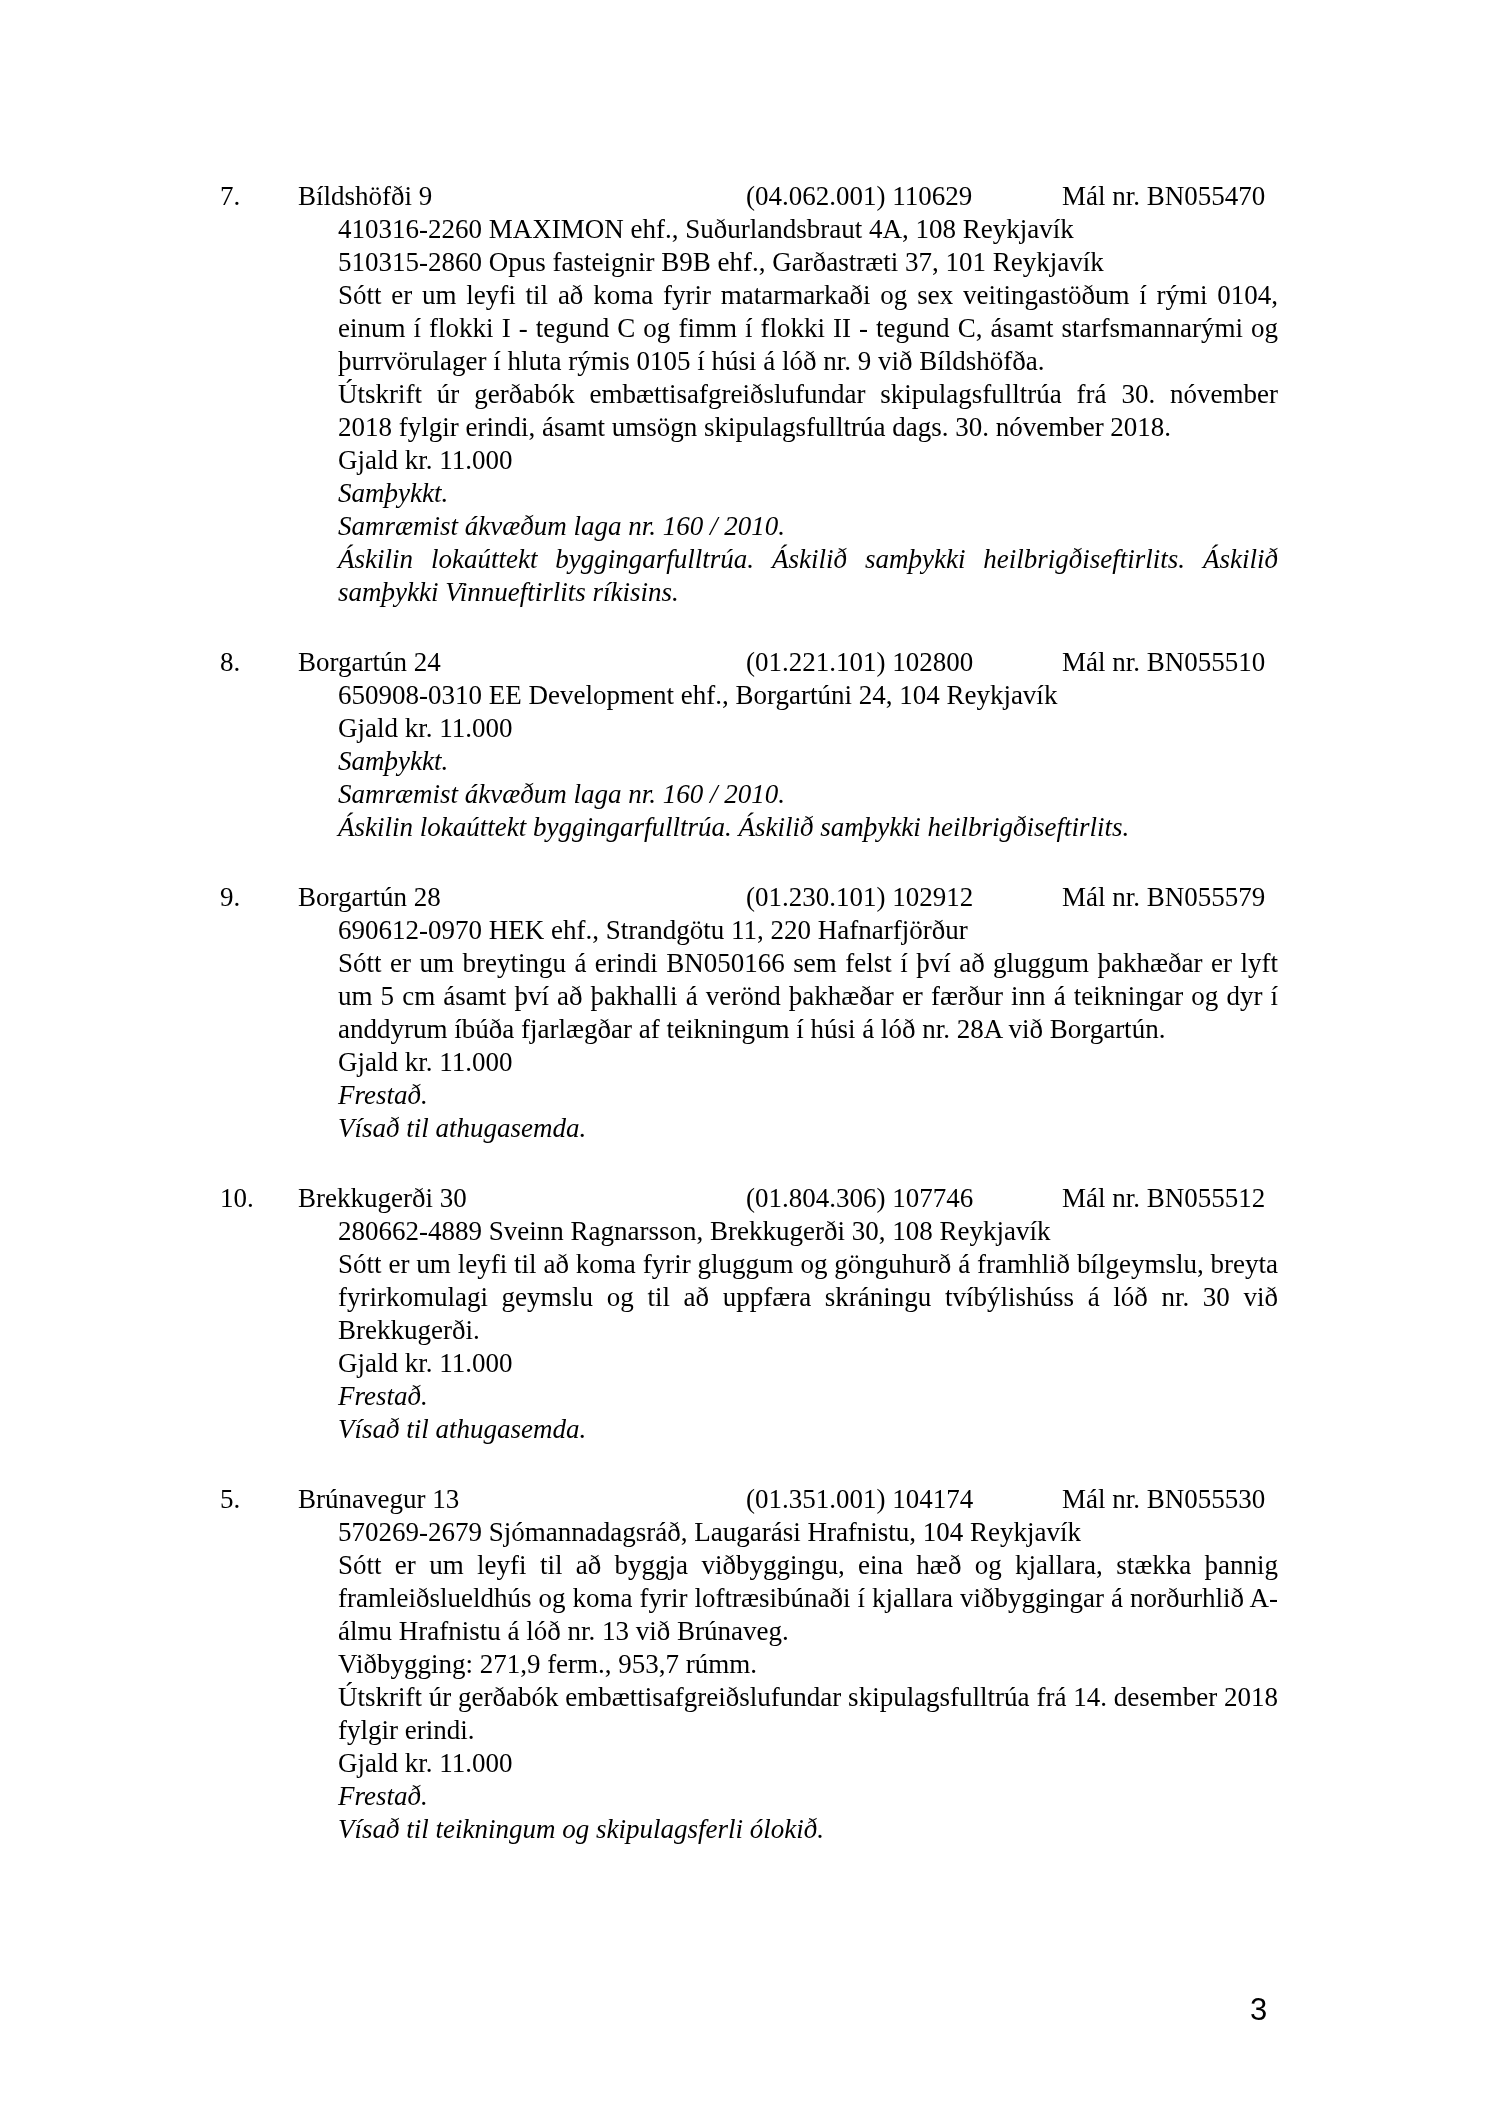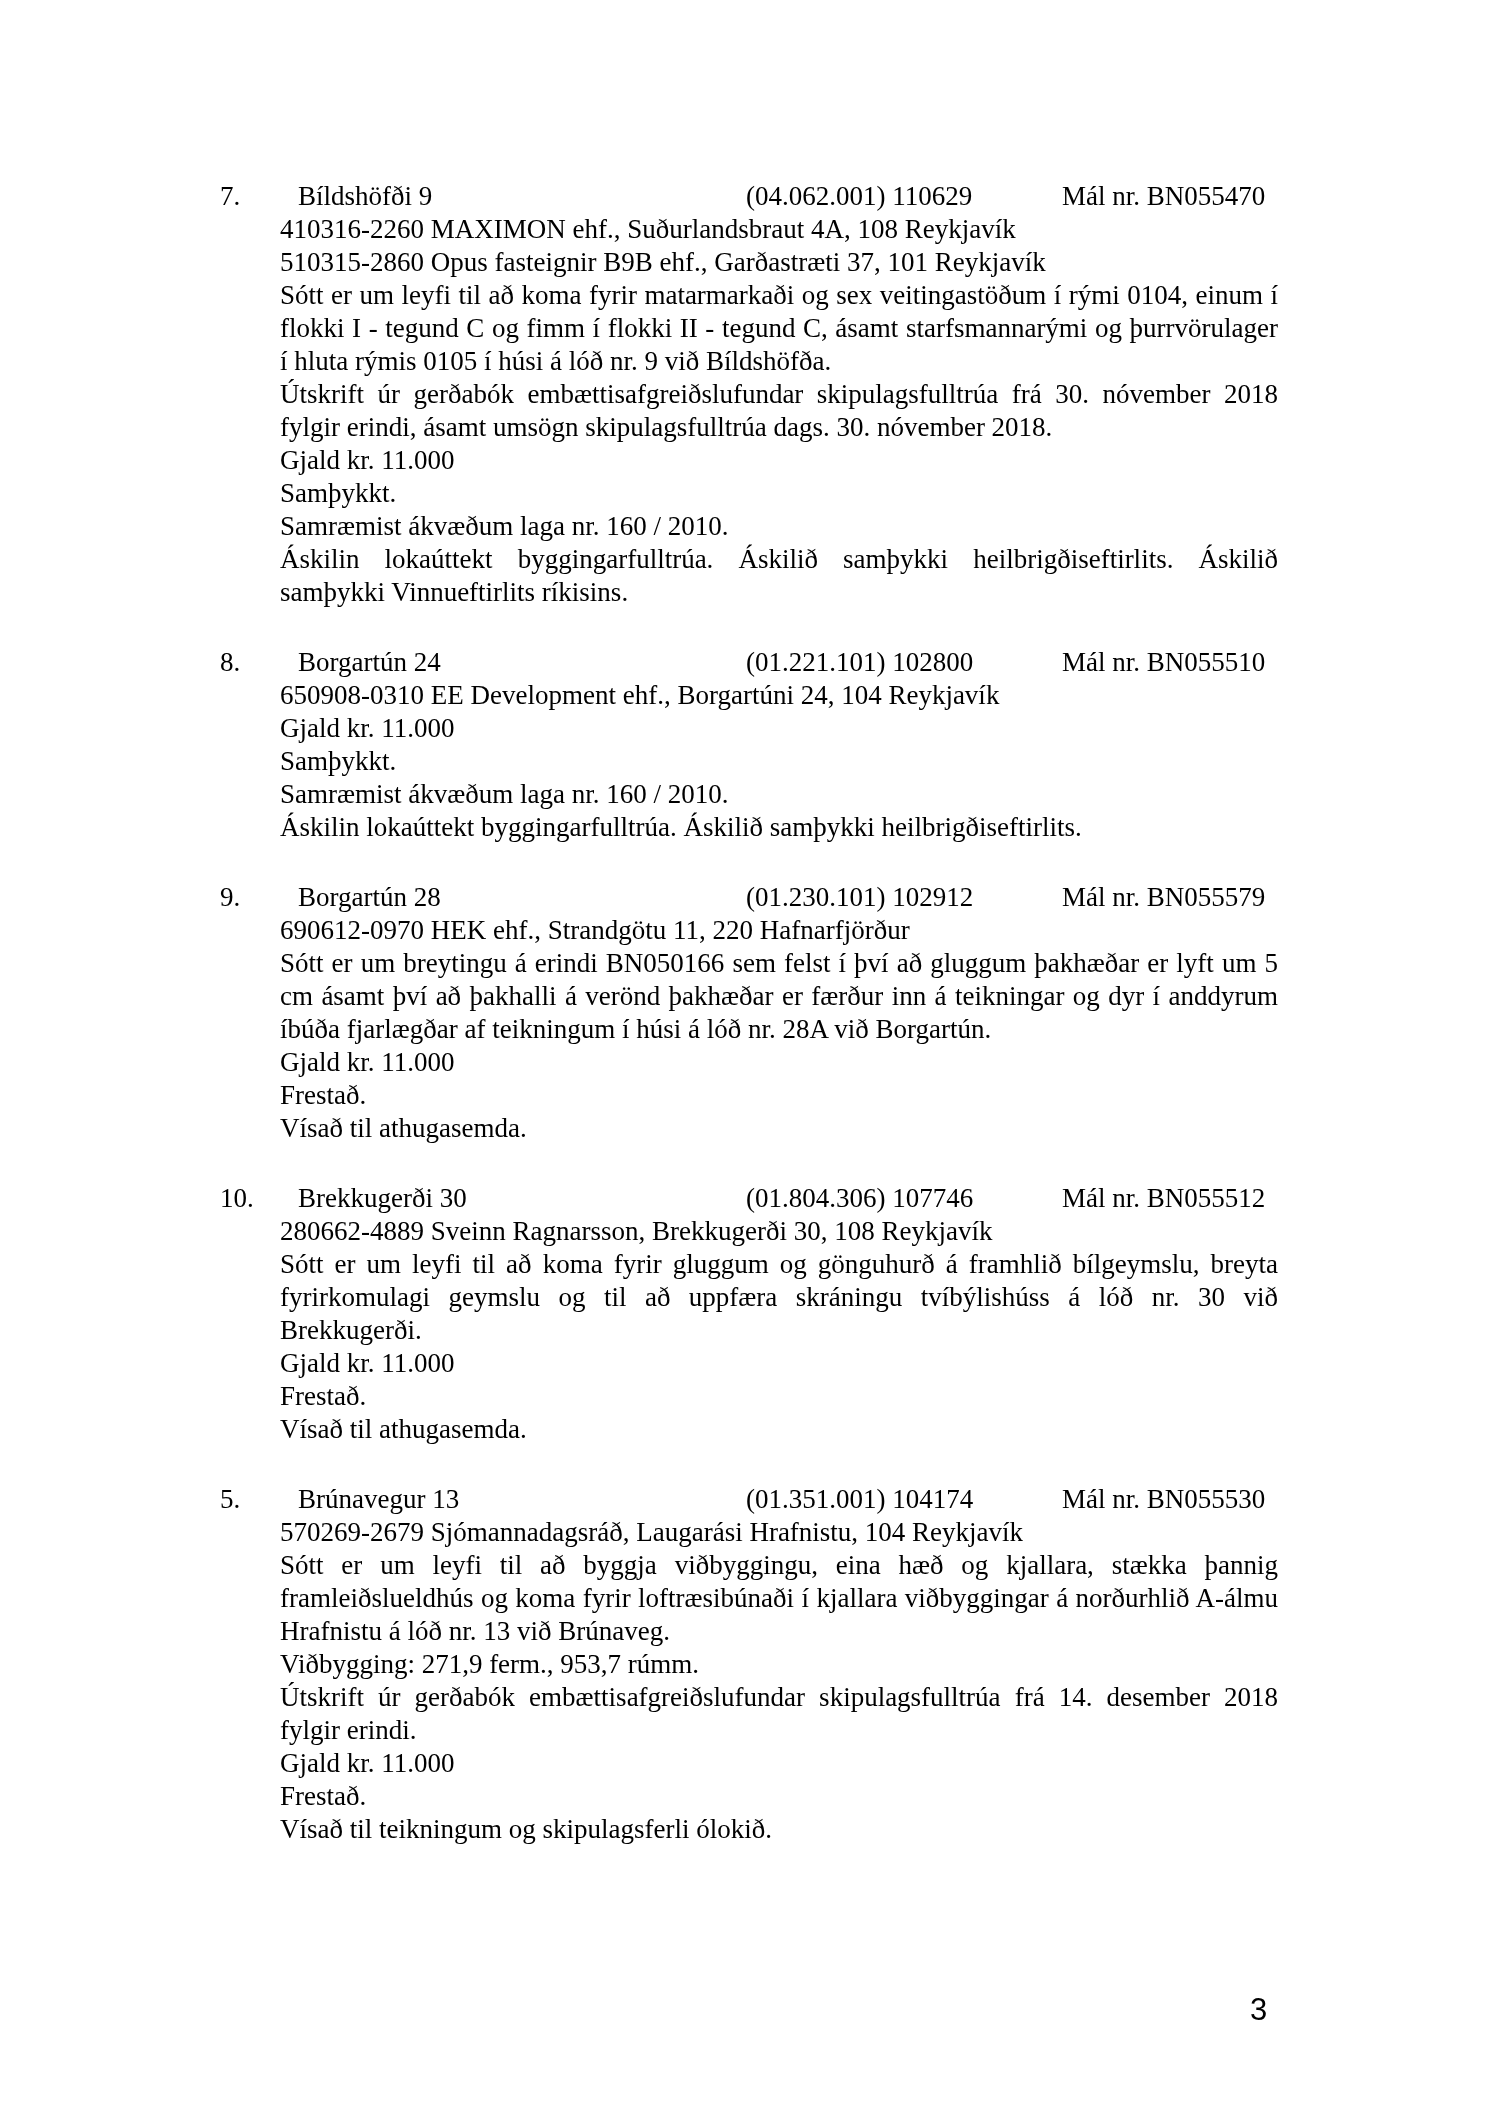--- a/index.html
+++ b/index.html
@@ -19,24 +19,24 @@
     left: 220px;
     top: 180px;
     width: 1058px;
   }
   .item { margin-bottom: 37px; }
   .item-header { display: flex; }
   .col-num   { flex: 0 0 78px; }
   .col-title { flex: 0 0 448px; font-weight: 400; }
   .col-ref   { flex: 0 0 316px; }
   .col-case  { flex: 1 1 auto; }
-  .item-body { margin-left: 60px; }
+  .item-body { margin-left: 118px; }
   .item-body p { margin: 0; }
   p.desc { text-align: justify; }
-  p.decision { text-align: justify; }
+  p.decision { font-style: italic; text-align: justify; }
   .page-number {
     position: absolute;
     left: 1250px;
     top: 1992px;
     font-family: "Liberation Sans", sans-serif;
     font-size: 31px;
     line-height: 36px;
   }
 </style>
 </head>

